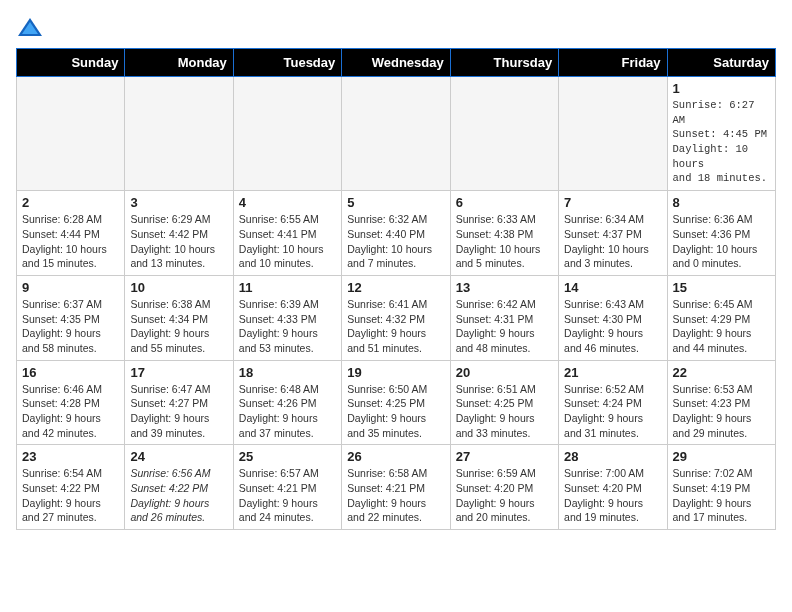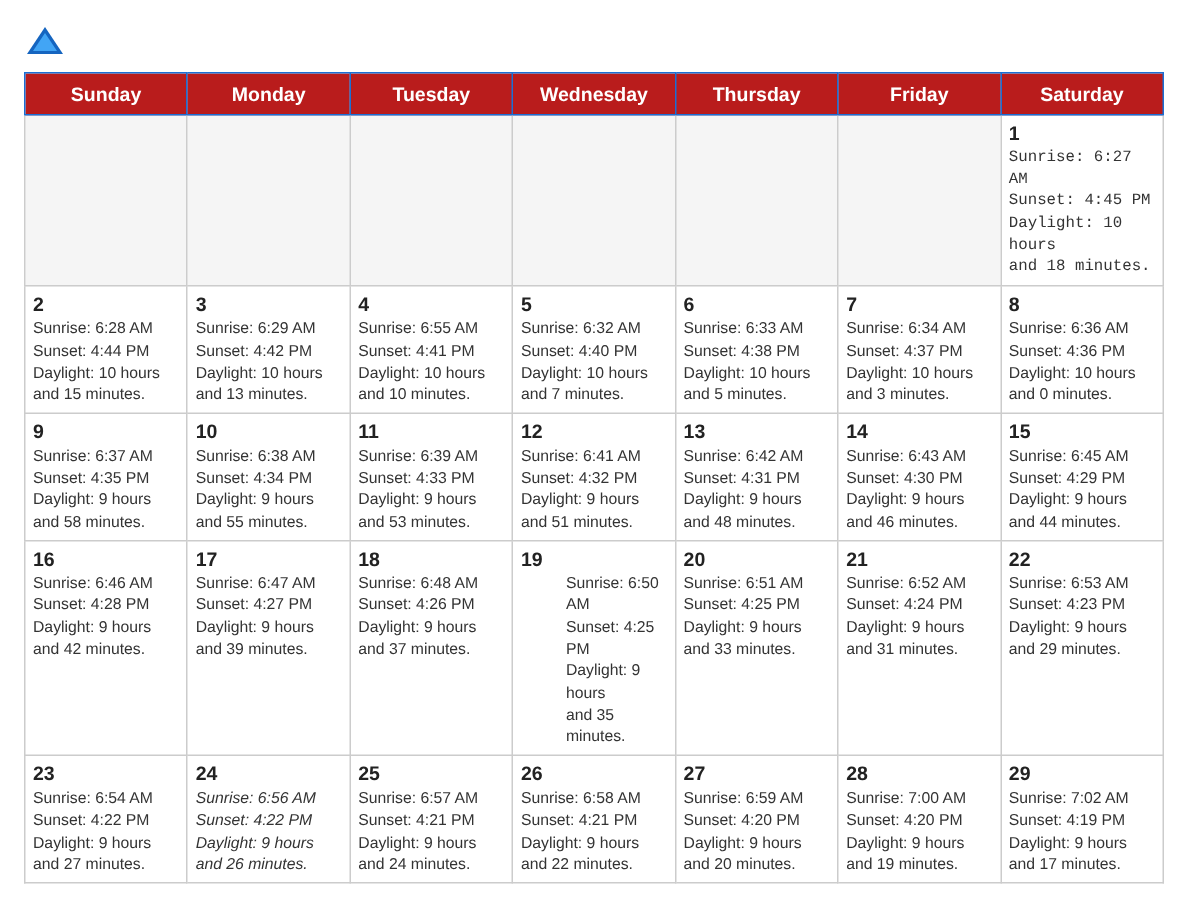--- a/index.html
+++ b/index.html
@@ -36,26 +36,26 @@
     .location-title {
       font-size: 14px;
       color: #444;
     }
     .calendar {
       width: 100%;
       border-collapse: collapse;
       border: 1px solid #ccc;
     }
     .calendar th {
-      background-color: #b91c1c;
+      background-color: #000000;
       color: #fff;
       font-size: 13px;
       font-weight: bold;
       padding: 6px 6px;
-      text-align: center;
+      text-align: right;
       border: 1px solid #1a6fd4;
     }
     .calendar td {
       vertical-align: top;
       border: 1px solid #ccc;
       padding: 4px 5px;
       width: 108px;
       min-height: 72px;
       font-size: 10.5px;
       color: #333;
@@ -245,21 +245,21 @@
         </td>
         <td>
           <span class="day-number">18</span>
           <div class="day-info" style="white-space: pre-line;">Sunrise: 6:48 AM
 Sunset: 4:26 PM
 Daylight: 9 hours
 and 37 minutes.</div>
         </td>
         <td>
           <span class="day-number">19</span>
-          <div class="day-info" style="white-space: pre-line; margin-left: 30px;">Sunrise: 6:50 AM
+          <div class="day-info" style="white-space: pre-line;">Sunrise: 6:50 AM
 Sunset: 4:25 PM
 Daylight: 9 hours
 and 35 minutes.</div>
         </td>
         <td>
           <span class="day-number">20</span>
           <div class="day-info" style="white-space: pre-line;">Sunrise: 6:51 AM
 Sunset: 4:25 PM
 Daylight: 9 hours
 and 33 minutes.</div>

